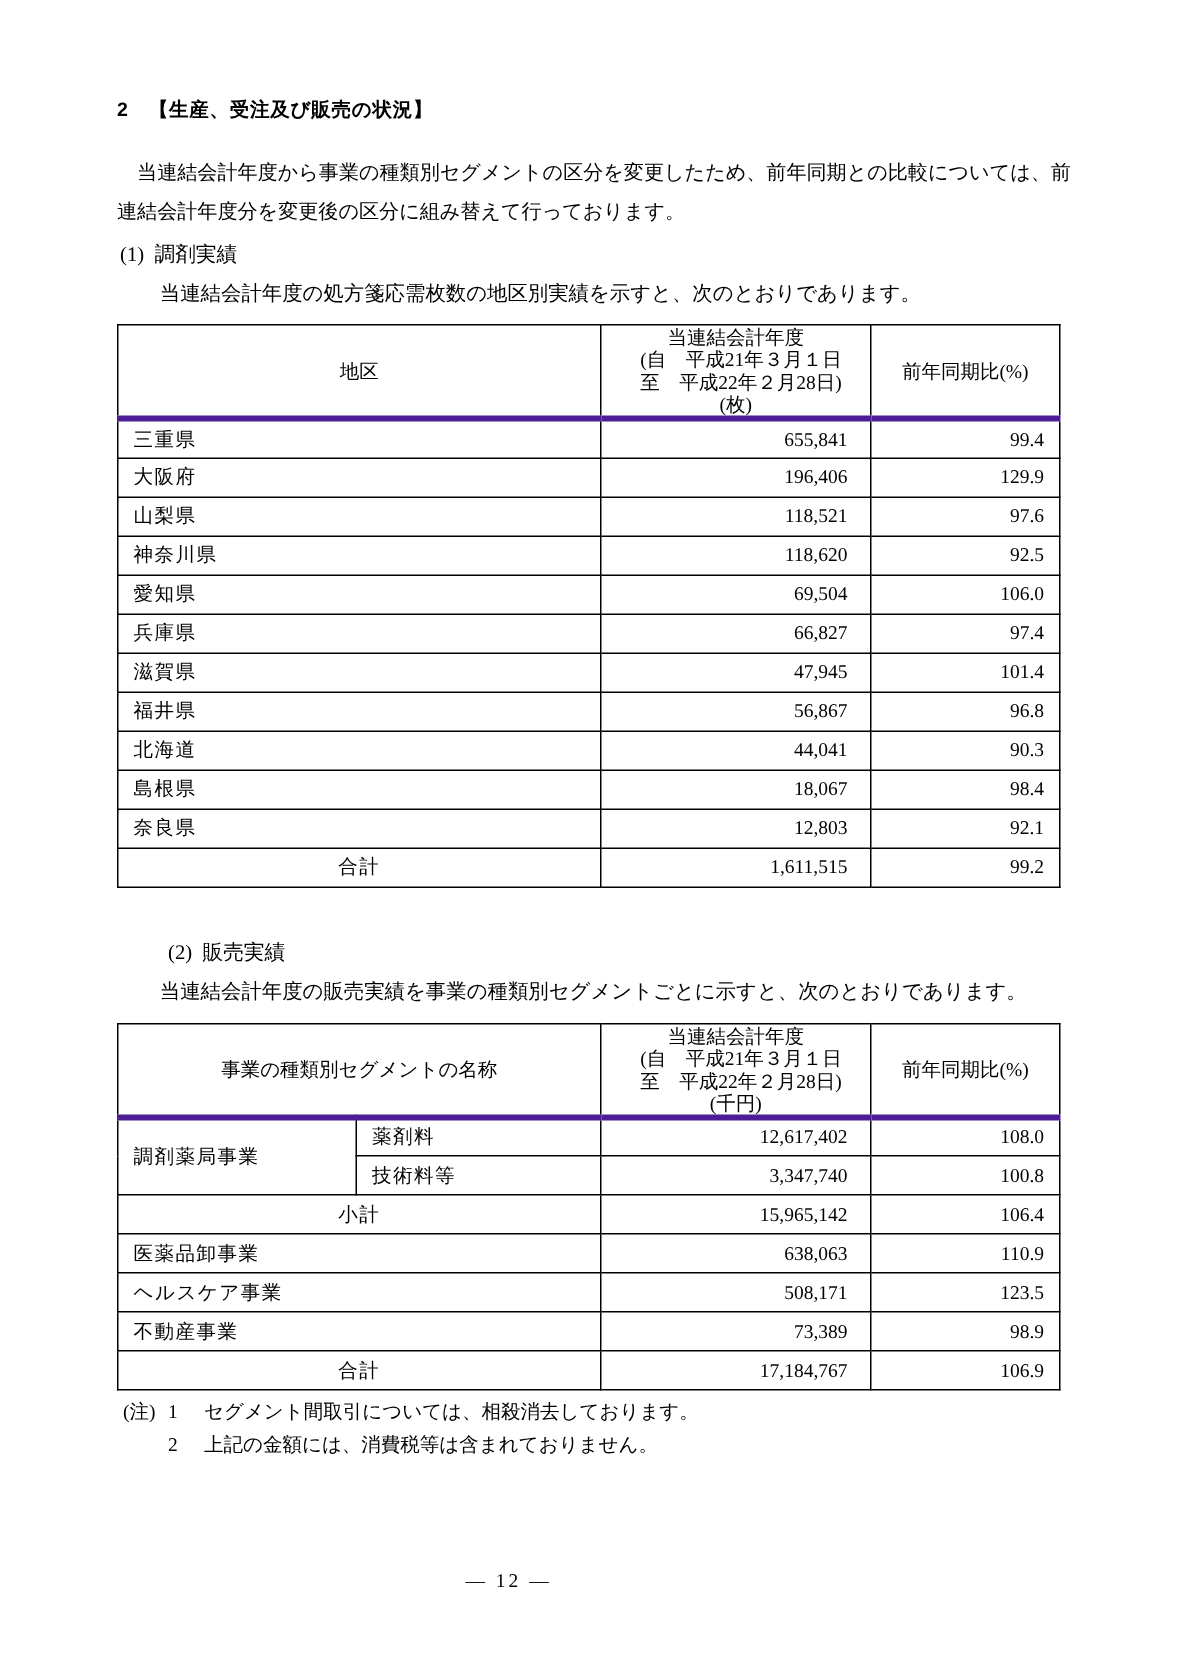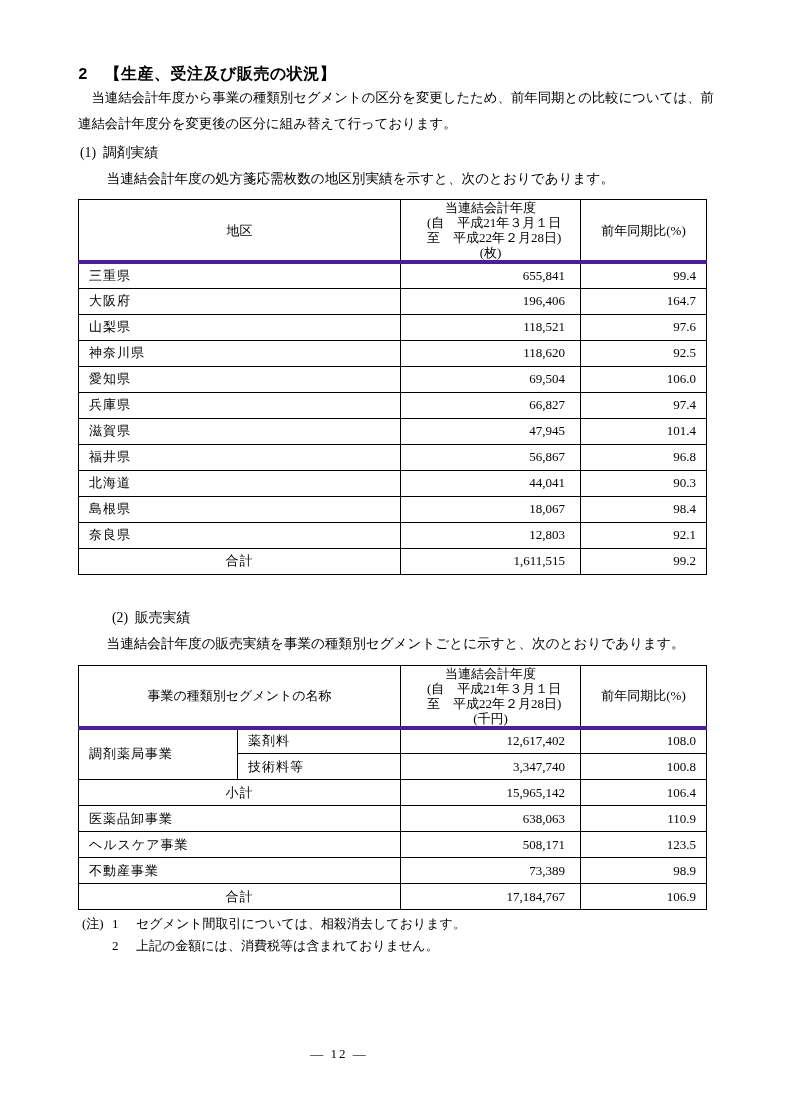--- a/index.html
+++ b/index.html
@@ -5,26 +5,26 @@
   * { margin:0; padding:0; box-sizing:border-box; }
   html,body { background:#ffffff; }
   body {
     width:790px; height:1118px; position:relative;
     font-family:"Liberation Serif","DejaVu Serif",serif;
     color:#000000;
   }
   .page { padding:64px 78px 0 78px; }
 
   .doc-heading {
-    font-family:Liberation Mono, monospace;
-    font-weight:bold; font-size:16px; letter-spacing:0.5px;
+    font-family:Liberation Sans, sans-serif;
+    font-weight:bold; font-size:13px; letter-spacing:0.5px;
     white-space:pre;
   }
 
-  .intro { margin-top:0; font-size:13.4px; line-height:26px; }
+  .intro { margin-top:20px; font-size:13.4px; line-height:26px; }
   .intro .line { white-space:nowrap; }
   .intro .line.first { text-indent:1em; }
 
   .section-label { margin-top:3px; font-size:13.8px; line-height:26px; white-space:pre; padding-left:2px; }
   .section-desc  { font-size:13.6px; line-height:26px; padding-left:2.1em; white-space:nowrap; }
 
   table { border-collapse:collapse; width:628px; margin-top:7px; table-layout:fixed; }
   th, td { border:1px solid #000; font-weight:normal; font-size:13px; vertical-align:middle; }
   thead th { height:61px; text-align:center; border-bottom:4px solid #4c1d95; line-height:15px; }
   tbody td { height:26px; }
@@ -87,21 +87,21 @@
     </thead>
     <tbody>
       <tr>
           <td class="label">三重県</td>
           <td class="value">655,841</td>
           <td class="yoy">99.4</td>
         </tr>
       <tr>
           <td class="label">大阪府</td>
           <td class="value">196,406</td>
-          <td class="yoy">164.7</td>
+          <td class="yoy">129.9</td>
         </tr>
       <tr>
           <td class="label">山梨県</td>
           <td class="value">118,521</td>
           <td class="yoy">97.6</td>
         </tr>
       <tr>
           <td class="label">神奈川県</td>
           <td class="value">118,620</td>
           <td class="yoy">92.5</td>

